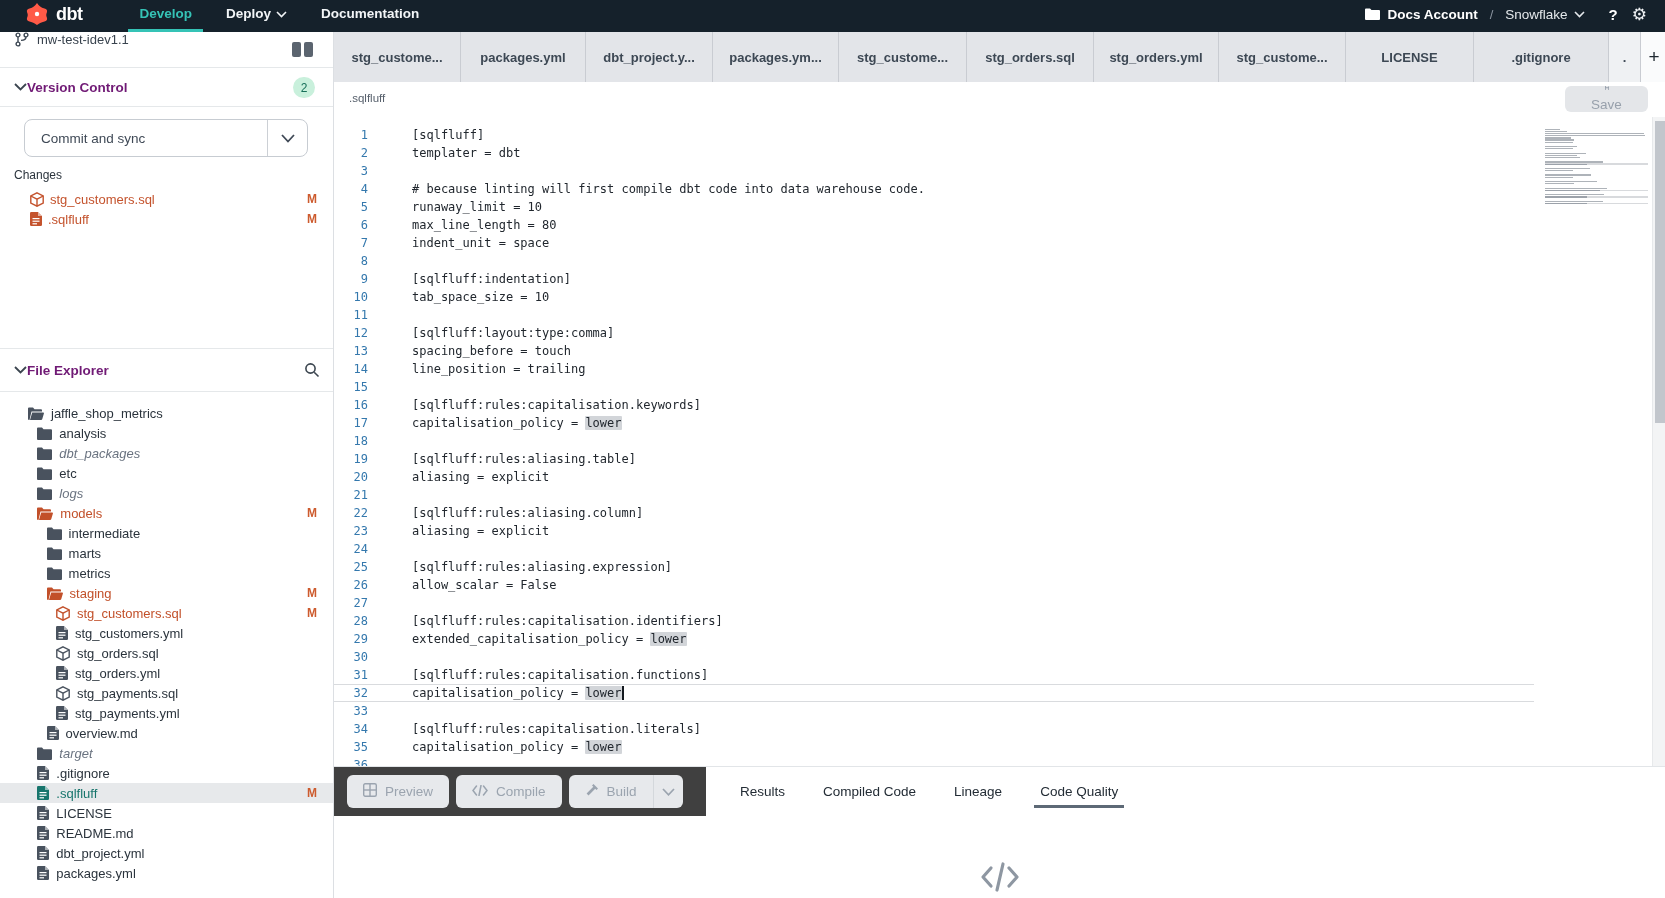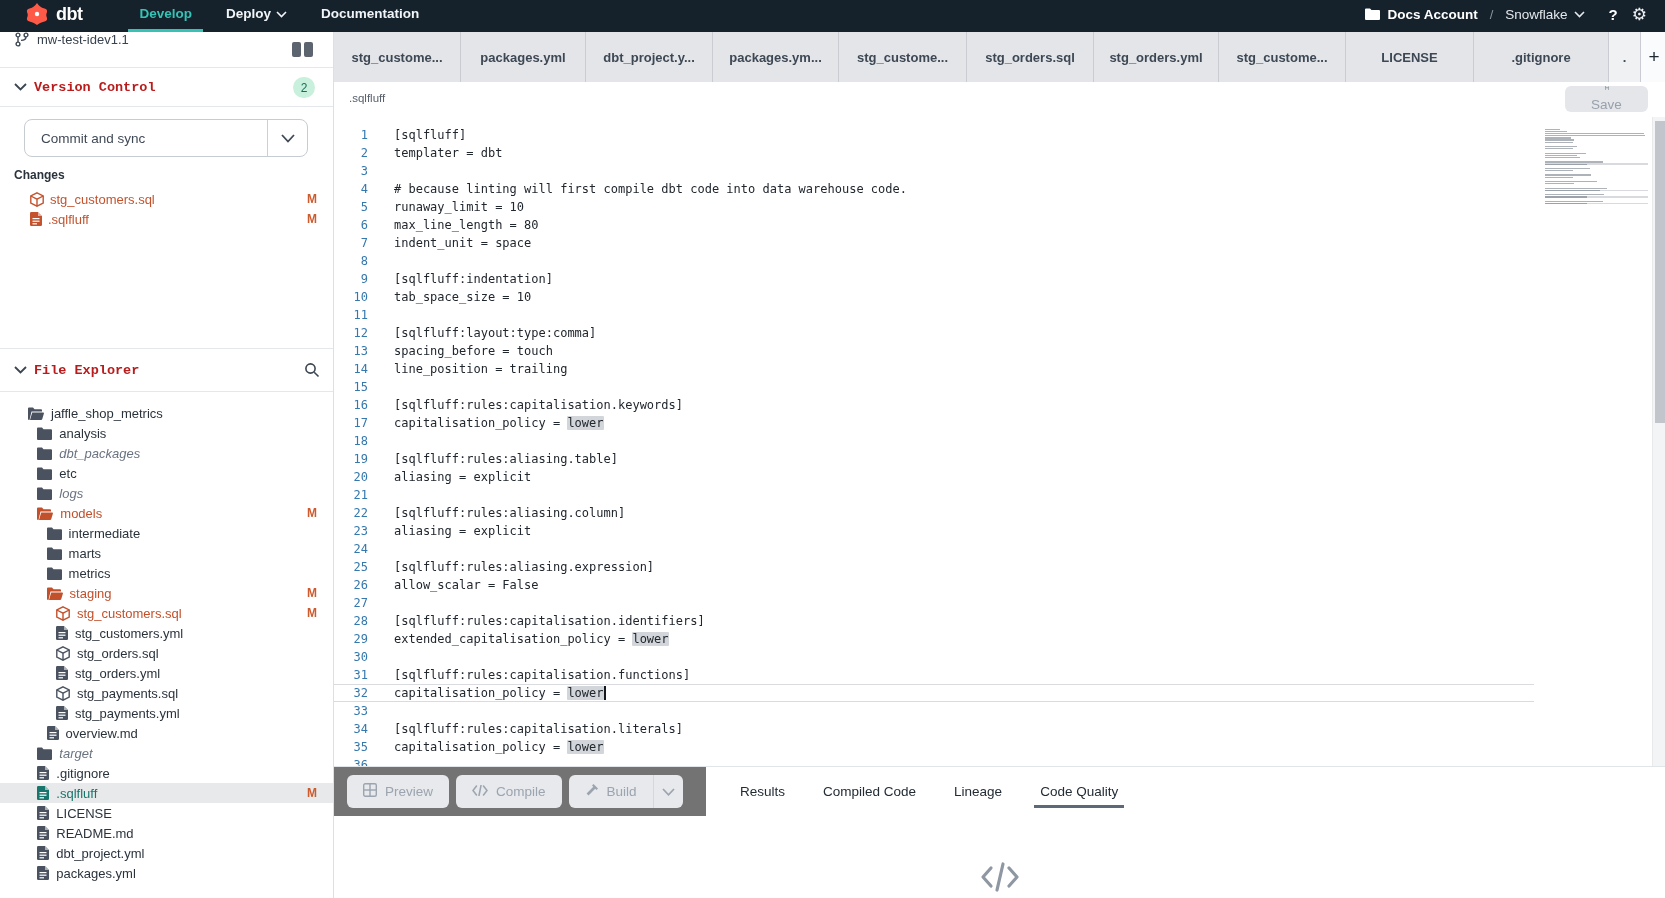--- a/index.html
+++ b/index.html
@@ -25,28 +25,28 @@
   
   .sidebar { position:absolute; left:0; top:32px; width:334px; height:866px; background:#fff; border-right:1px solid #dcdfe3; }
   .branch-row { position:absolute; left:0; top:0; width:100%; height:36px; display:flex; align-items:flex-start; border-bottom:1px solid #e5e8ea; }
   .branch-row .b-icon { margin-left:15px; display:flex; }
   .branch-name { margin-left:8px; font-size:13px; color:#39434e; }
   .columns-icon { position:absolute; right:20px; top:10px; display:flex; gap:3px; cursor:pointer; }
   .columns-icon i { width:9px; height:15px; background:#5b646f; border-radius:2px; }
 
   .vc-header { position:absolute; left:0; top:36px; width:100%; height:39px; display:flex; align-items:center; border-bottom:1px solid #e5e8ea; cursor:pointer; }
   .sec-chevron { margin-left:14px; display:flex; }
-  .sec-title { margin-left:7px; font-size:13.5px; font-weight:700; color:#b91c1c;font-family:Liberation Mono, monospace; }
+  .sec-title { font-size:13.5px; font-weight:700; color:#701a75; }
   .vc-badge { position:absolute; right:18px; top:9px; min-width:22px; height:21px; background:#c9f0dc; color:#176f59; border-radius:11px; font-size:12px; display:flex; align-items:center; justify-content:center; padding:0 6px; }
 
   .commit-btn { position:absolute; left:24px; top:87px; width:284px; height:38px; background:#fff; border:1px solid #c7ccd2; border-radius:8px; display:flex; align-items:center; cursor:pointer; }
   .commit-label { padding-left:16px; font-size:13.5px; color:#3f4956; flex:1; }
   .commit-caret { width:40px; height:100%; border-left:1px solid #ccd0d5; display:flex; align-items:center; justify-content:center; }
 
-  .changes-label { position:absolute; left:14px; top:136px; font-size:12px; font-weight:700; color:#2a333c; }
+  .changes-label { position:absolute; left:14px; top:136px; font-size:12px; font-weight:400; color:#2a333c; }
   .changes-list { position:absolute; left:0; top:157px; width:100%; }
   .change-row { height:20px; display:flex; align-items:center; cursor:pointer; }
   .change-row .c-icon { margin-left:30px; display:flex; }
   .change-name { margin-left:6px; font-size:13px; color:#c4532d; }
   .m-badge { position:absolute; right:16px; font-size:12px; font-weight:700; color:#cd5b2e; }
   .change-row { position:relative; }
 
   .fe-header { position:absolute; left:0; top:316px; width:100%; height:44px; display:flex; align-items:center; border-top:1px solid #e5e8ea; border-bottom:1px solid #e5e8ea; cursor:pointer; }
   .fe-search { position:absolute; right:13px; top:13px; display:flex; cursor:pointer; }
 
@@ -68,34 +68,34 @@
   .tab-plus { flex:none; width:26px; display:flex; align-items:center; justify-content:center; font-size:19px; color:#1f2830; cursor:pointer; }
 
   .breadcrumb-row { position:absolute; left:0; top:50px; width:100%; height:35px; background:#fff; }
   .breadcrumb { position:absolute; left:15px; top:10px; font-size:11.5px; color:#57606c; }
   .save-btn { position:absolute; right:17px; top:4px; width:83px; height:26px; background:#e4e6e9; border:none; border-radius:6px; display:flex; align-items:center; justify-content:center; gap:7px; font-size:13.5px; color:#98a1ac; font-family:inherit; cursor:pointer;flex-direction:column; }
 
   .code-area { position:absolute; left:0; top:85px; width:100%; height:649px; background:#fff; overflow:hidden; padding-top:9px; }
   .code-line { height:18px; display:flex; align-items:center; font-family:"DejaVu Sans Mono", monospace; font-size:12px; color:#21272e; white-space:pre; }
   .code-line.active { width:1200px; border-top:1px solid #d9dbde; border-bottom:1px solid #d9dbde; }
   .gutter { width:34px; flex:none; text-align:right; color:#3478ad; font-size:12px; }
-  .code-text { margin-left:26px; }
+  .code-text { margin-left:44px; }
   .hl { background:#d2d5d9; border-radius:1px; }
   .cursor { display:inline-block; width:1.5px; height:14px; background:#14191f; vertical-align:middle; margin-left:0.5px; }
 
   .minimap { position:absolute; right:17px; top:11px; width:103px; }
   .mm-row { position:relative; height:2.2px; }
   .mm-bg { position:absolute; left:0; top:0.3px; width:100%; height:1.6px; background:#d8dadd; }
   .mm-bar { position:absolute; left:0; top:0.5px; height:1.3px; background:#6b7480; opacity:0.55; }
 
   .scrollbar { position:absolute; right:0; top:85px; width:13px; height:649px; background:#f3f4f5; border-left:1px solid #e7e9eb; }
   .scroll-thumb { position:absolute; left:1.5px; top:4px; width:10px; height:302px; background:#c2c6cc; cursor:pointer; }
 
   .bottom-toolbar { position:absolute; left:0; top:734px; width:100%; height:50px; background:#fff; border-top:1px solid #e2e5e8; }
-  .toolbar-left { position:absolute; left:0; top:0; width:372px; height:100%; background:#737373; display:flex; align-items:center; gap:7px; padding-left:13px; }
+  .toolbar-left { position:absolute; left:0; top:0; width:372px; height:100%; background:#404040; display:flex; align-items:center; gap:7px; padding-left:13px; }
   .run-btn { height:33px; background:#e7e9ec; border:none; border-radius:6px; display:flex; align-items:center; gap:8px; padding:0 16px; font-size:13.5px; color:#9ba4af; font-family:inherit; font-weight:500; cursor:pointer; }
   .split-group { display:flex; }
   .split-group .run-btn { border-radius:6px 0 0 6px; }
   .split-caret { width:30px; height:33px; background:#e7e9ec; border:none; border-left:1px solid #d4d8dc; border-radius:0 6px 6px 0; display:flex; align-items:center; justify-content:center; cursor:pointer; }
   .panel-tabs { position:absolute; left:386px; top:0; height:100%; display:flex; align-items:center; gap:38px; padding-left:20px; }
   .panel-tab { position:relative; font-size:13.5px; color:#232c35; cursor:pointer; height:100%; display:flex; align-items:center; }
   .panel-tab.active::after { content:""; position:absolute; left:-6px; right:-6px; bottom:8px; height:3px; background:#5d6976; }
 
   .bottom-panel { position:absolute; left:0; top:784px; width:100%; height:82px; background:#fff; display:flex; align-items:center; justify-content:center; }
   .big-code-icon { margin-top:40px; }

